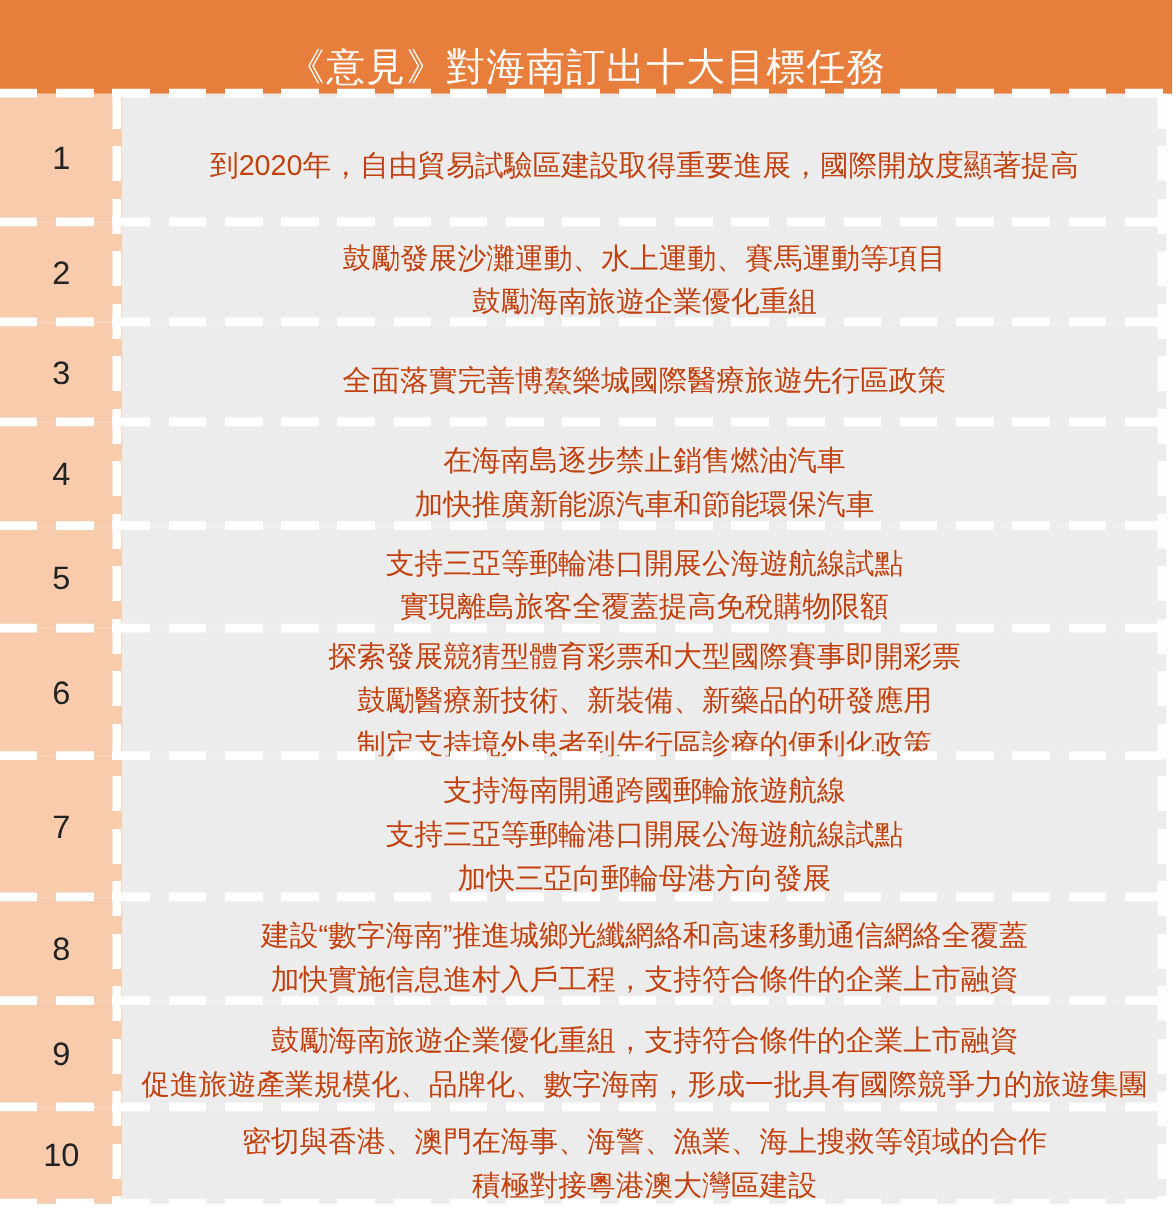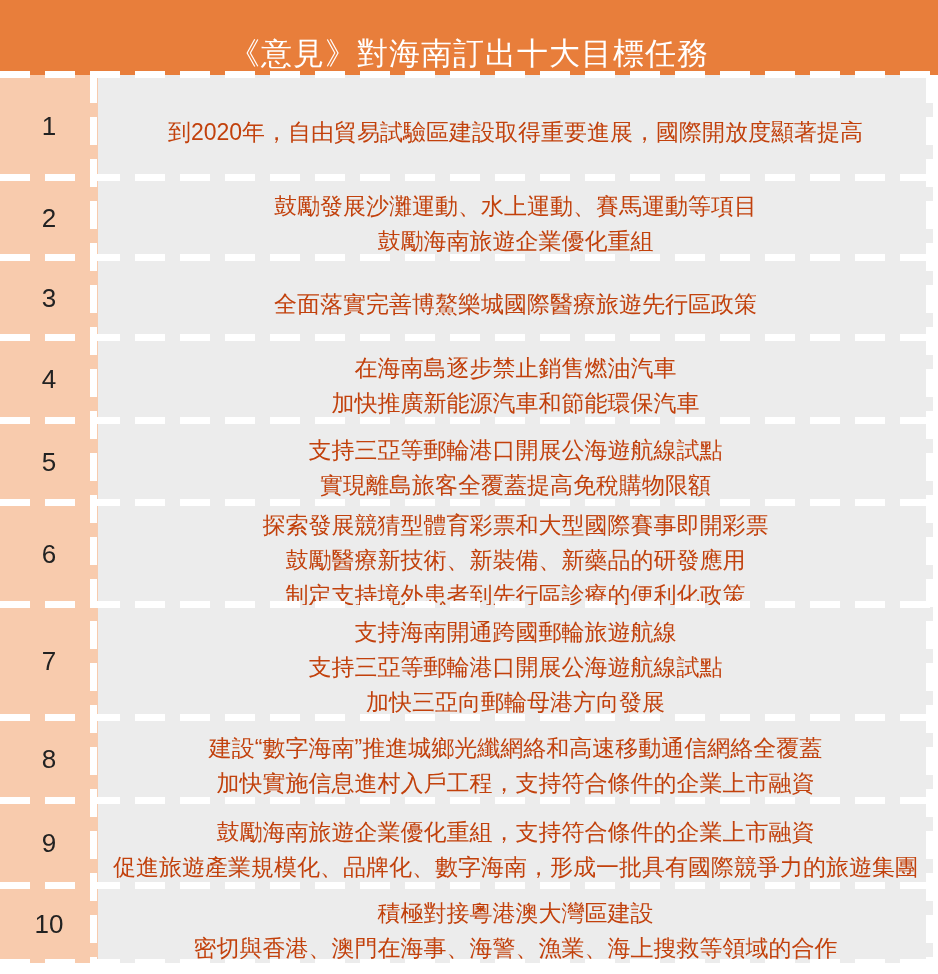--- a/index.html
+++ b/index.html
@@ -125,22 +125,22 @@
         <div class="num-cell">9</div>
         <div class="text-cell">
           <div class="line">鼓勵海南旅遊企業優化重組，支持符合條件的企業上市融資</div>
           <div class="line">促進旅遊產業規模化、品牌化、數字海南，形成一批具有國際競爭力的旅遊集團</div>
         </div>
       </div>
       <div class="row" style="height: 77px; justify-content: center;">
         <div class="hline"></div>
         <div class="num-cell">10</div>
         <div class="text-cell">
+          <div class="line">密切與香港、澳門在海事、海警、漁業、海上搜救等領域的合作</div>
           <div class="line">積極對接粵港澳大灣區建設</div>
-          <div class="line">密切與香港、澳門在海事、海警、漁業、海上搜救等領域的合作</div>
         </div>
       </div>
     </div>
 
   <div class="vline" style="left:90px"></div>
   <div class="vline" style="left:926px"></div>
 
   <div class="hline" style="top:959px"></div>
 </div>
 

